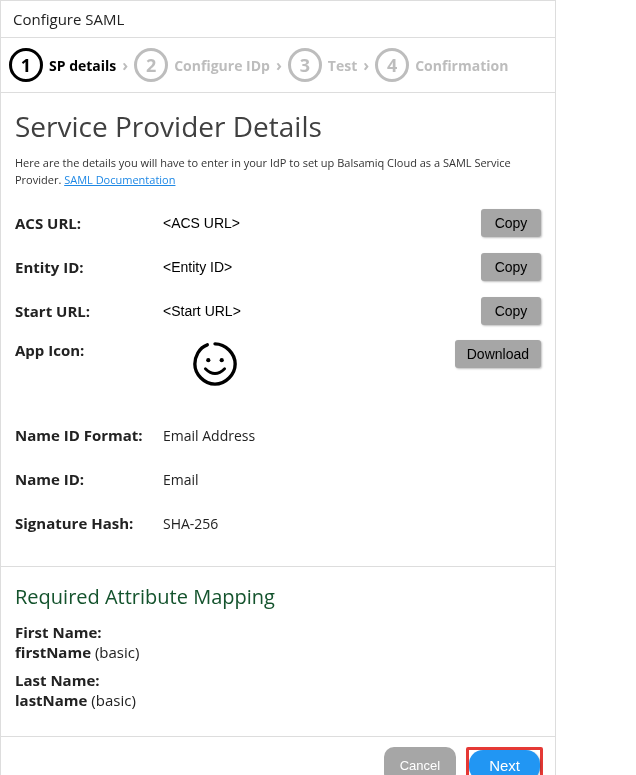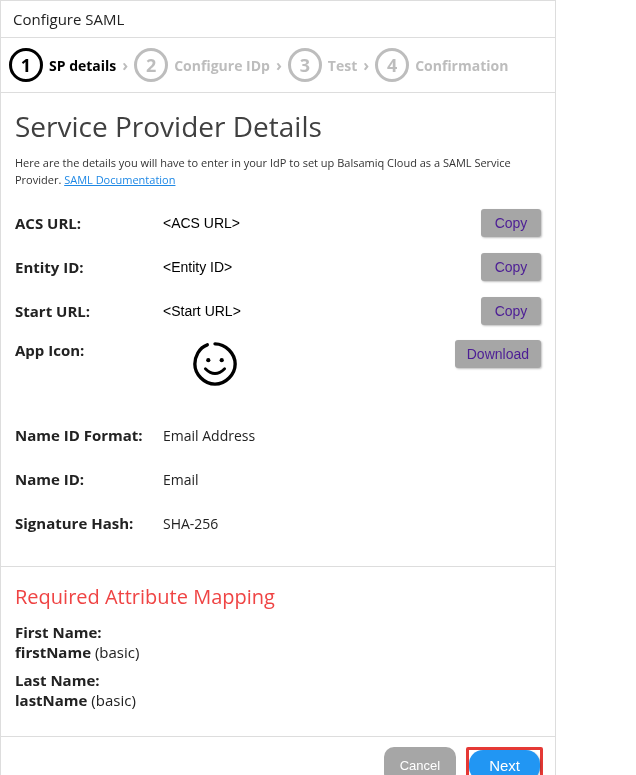--- a/index.html
+++ b/index.html
@@ -101,39 +101,39 @@
     font-size: 14px;
     color: #222;
   }
   .placeholder-val {
     font-family: Arial, sans-serif;
     font-size: 14px;
     color: #000;
   }
   .btn {
     background: #a6a6a6;
-    color: #4c1d95;
+    color: #000000;
     border: none;
     border-radius: 3px;
     padding: 6px 12px;
     font-size: 14px;
     cursor: pointer;
     box-shadow: 1px 1px 2px rgba(0,0,0,0.25);
     min-width: 60px;
   }
   .smiley {
     width: 48px;
     height: 48px;
     margin-left: 28px;
   }
   .sub-heading {
     font-size: 20px;
     font-weight: 400;
     margin: 10px 0 12px 0;
-    color: #ef4444;
+    color: #14532d;
   }
   .attr-row {
     display: flex;
     align-items: flex-start;
     margin-bottom: 8px;
     font-size: 15px;
     flex-direction: column;
   }
   .attr-label {
     width: 148px;

